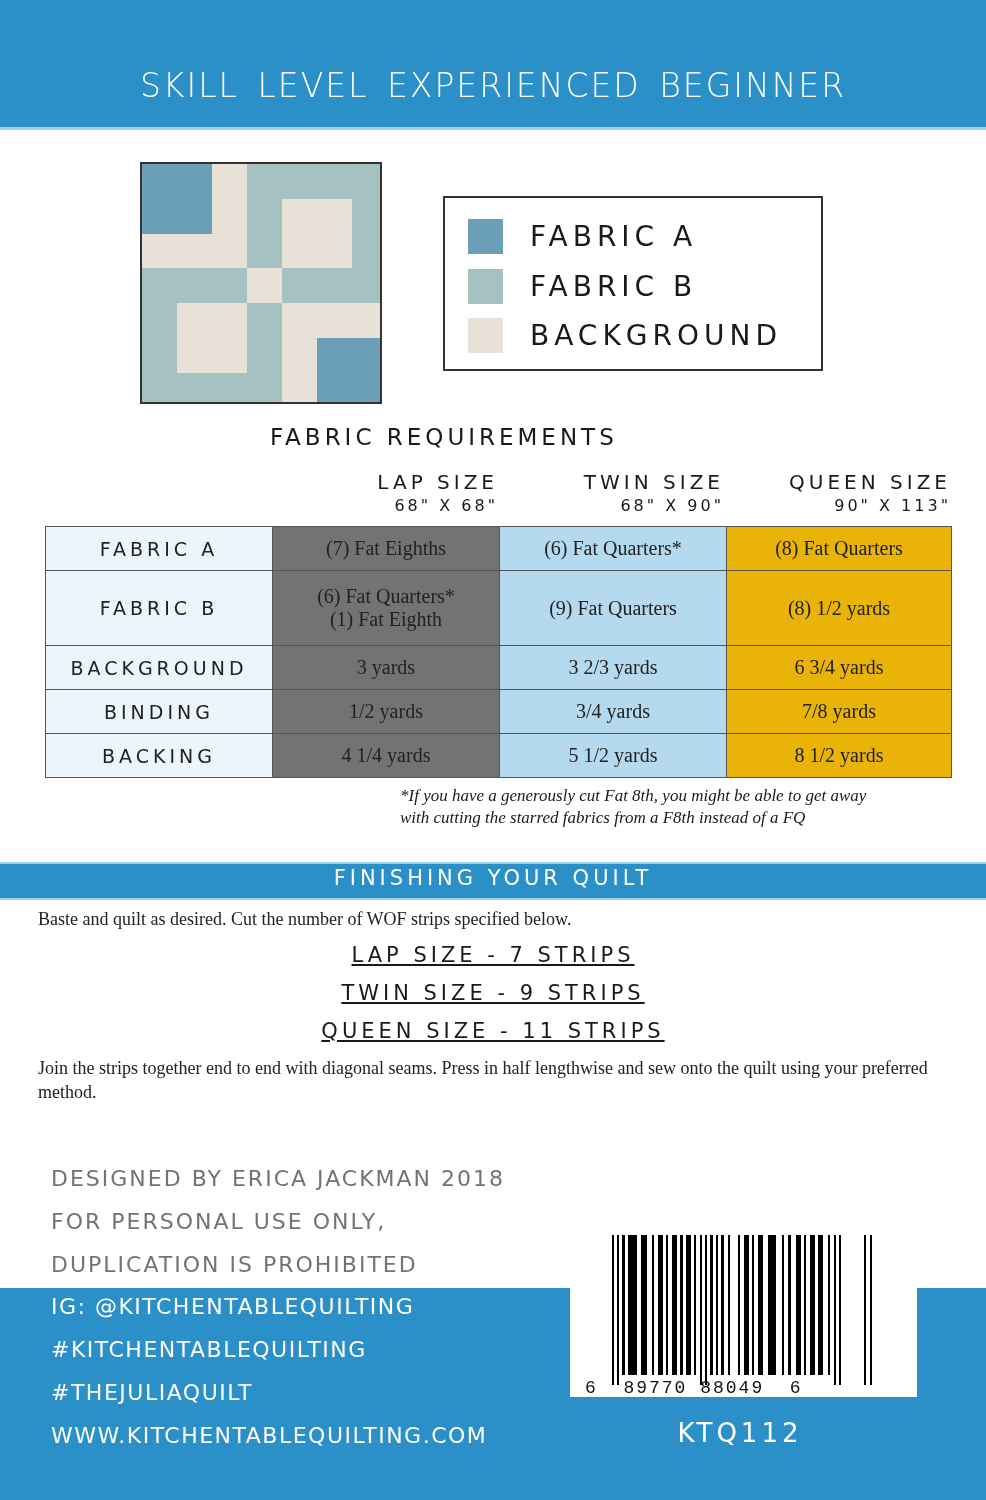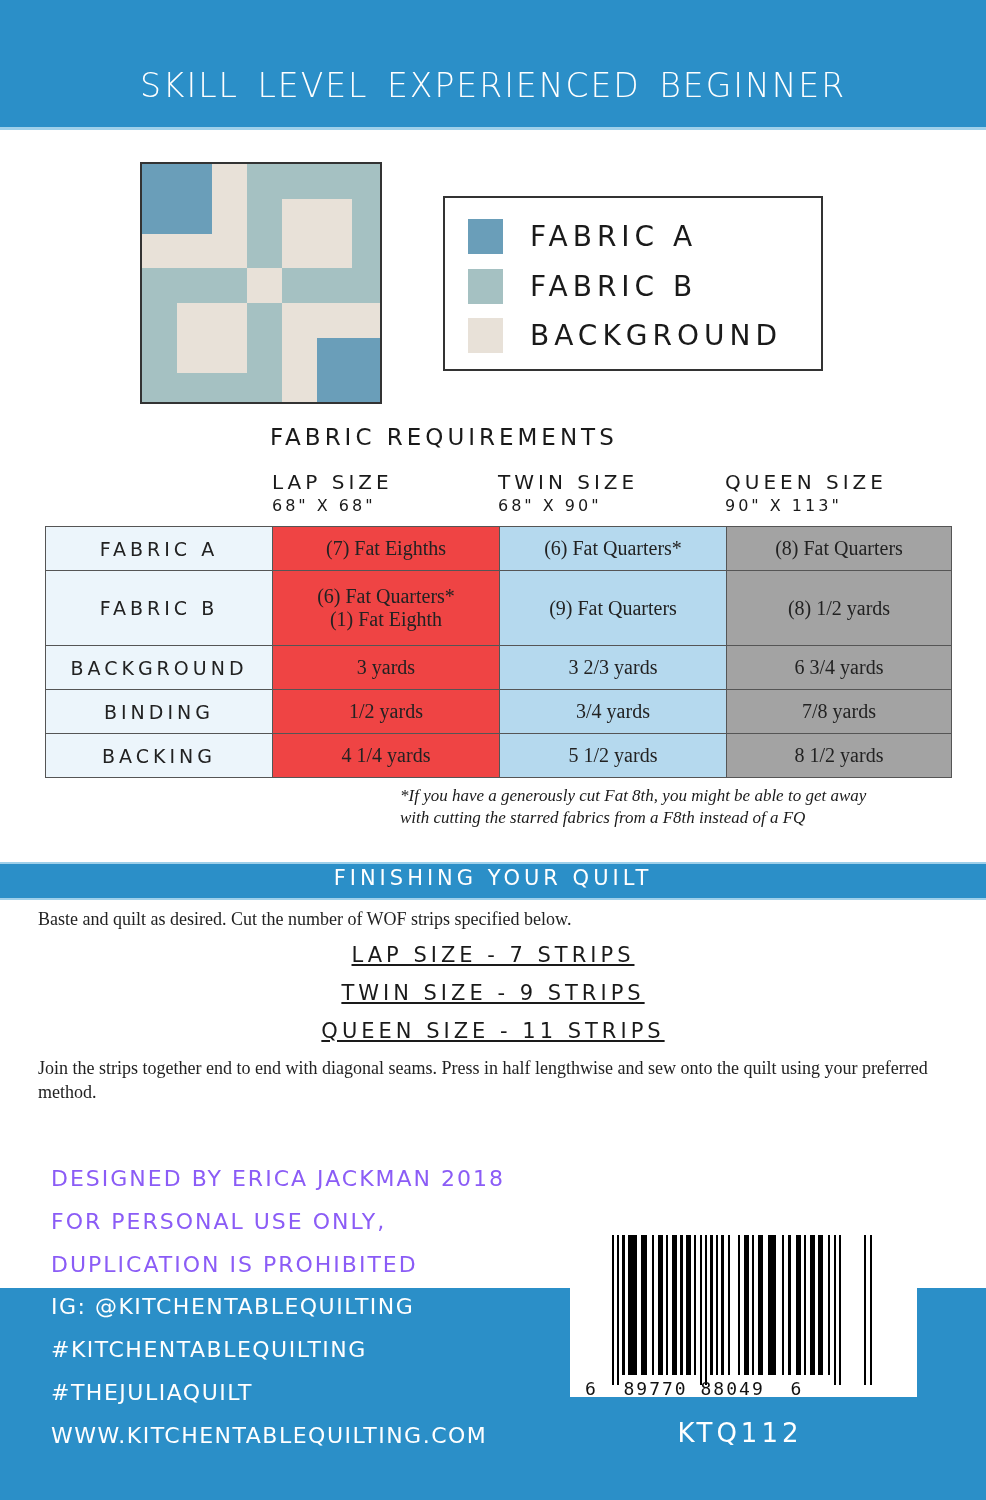--- a/index.html
+++ b/index.html
@@ -7,34 +7,34 @@
   .abs { position:absolute; }
   .top-band { left:0; top:0; width:986px; height:127px; background:#2b8fc8; border-bottom:3px solid #9fd0ea; }
   .top-title { left:0; top:66px; width:986px; text-align:center; color:#fff; font-size:33px; letter-spacing:2px; word-spacing:6px; font-weight:300; }
   .quilt { left:140px; top:162px; width:242px; height:242px; border:2px solid #333; background:#e8e1d8; box-sizing:border-box; }
   .quilt div { position:absolute; }
   .legend { left:443px; top:196px; width:380px; height:175px; border:2px solid #333; box-sizing:border-box; }
   .legend-row { position:absolute; left:23px; height:36px; display:flex; align-items:center; }
   .swatch { width:35px; height:35px; margin-right:27px; }
   .legend-label { font-size:28px; letter-spacing:5px; color:#1a1a1a; }
   .req-title { left:270px; top:424px; width:440px; font-size:23px; letter-spacing:4px; }
-  .col-head { top:470px; width:226px; text-align:left; font-size:20px; letter-spacing:4px; line-height:24px; }
+  .col-head { top:470px; width:226px; text-align:right; font-size:20px; letter-spacing:4px; line-height:24px; }
   .col-head .dim { font-size:16px; letter-spacing:3px; display:block; }
   table.req { position:absolute; left:45px; top:526px; width:907px; border-collapse:collapse; }
   table.req td { border:1.5px solid #555; text-align:center; font-family:"Liberation Serif", serif; font-size:20px; color:#222; padding:0; }
   table.req td.label { font-family:"DejaVu Sans", sans-serif; font-size:19px; letter-spacing:4px; background:#ecf5fb; width:226px; }
-  table.req td.c1 { background:#ef4444; width:226px; }
+  table.req td.c1 { background:#737373; width:226px; }
   table.req td.c2 { background:#b5d9ee; width:226px; }
-  table.req td.c3 { background:#a3a3a3; }
+  table.req td.c3 { background:#eab308; }
   .footnote { left:400px; top:785px; width:552px; text-align:left; font-family:"Liberation Serif", serif; font-style:italic; font-size:17px; line-height:22px; }
   .fin-band { left:0; top:862px; width:986px; height:34px; background:#2b8fc8; border-top:2px solid #9fd0ea; border-bottom:2px solid #9fd0ea; }
   .fin-title { left:0; top:866px; width:986px; text-align:center; color:#fff; font-size:21px; letter-spacing:4px; }
   .para { left:38px; font-family:"Liberation Serif", serif; font-size:18px; line-height:24px; color:#222; width:900px; }
   .strips { left:0; width:986px; text-align:center; font-size:21px; letter-spacing:4px;text-decoration:underline; }
-  .credit { left:51px; font-size:22px; letter-spacing:2px; color:#8b5cf6; }
+  .credit { left:51px; font-size:22px; letter-spacing:2px; color:#737373; }
   .bottom-band { left:0; top:1288px; width:986px; height:212px; background:#2b8fc8; }
   .barcode-cut { left:570px; top:1200px; width:347px; height:197px; background:#fff; }
   .social { left:51px; font-size:22px; letter-spacing:1.5px; color:#fff; }
   .bc-digits { left:585px; top:1378px; width:330px; font-family:"DejaVu Sans Mono", monospace; font-size:18px; letter-spacing:2px; color:#111; }
   .sku { left:620px; top:1418px; width:240px; text-align:center; color:#fff; font-size:26px; letter-spacing:4px; }
 </style>
 </head>
 <body>
 
 <div class="abs top-band"></div>
@@ -175,14 +175,14 @@
     <rect x="192" y="0" width="2" height="140"></rect>
       <rect x="198" y="0" width="5" height="140"></rect>
     <rect x="206" y="0" width="5" height="140"></rect>
       <rect x="216" y="0" width="2" height="140"></rect>
     <rect x="222" y="0" width="2" height="150"></rect>
       <rect x="227" y="0" width="2" height="150"></rect>
     <rect x="252" y="0" width="2" height="150"></rect>
       <rect x="258" y="0" width="2" height="150"></rect>
   </g>
 </svg>
-<div class="abs bc-digits" style="white-space:pre;">6  89770 88049  6</div>
+<div class="abs bc-digits" style="white-space:pre;font-family:Liberation Mono, monospace;">6  89770 88049  6</div>
 <div class="abs sku">KTQ112</div>
 
 </body></html>

